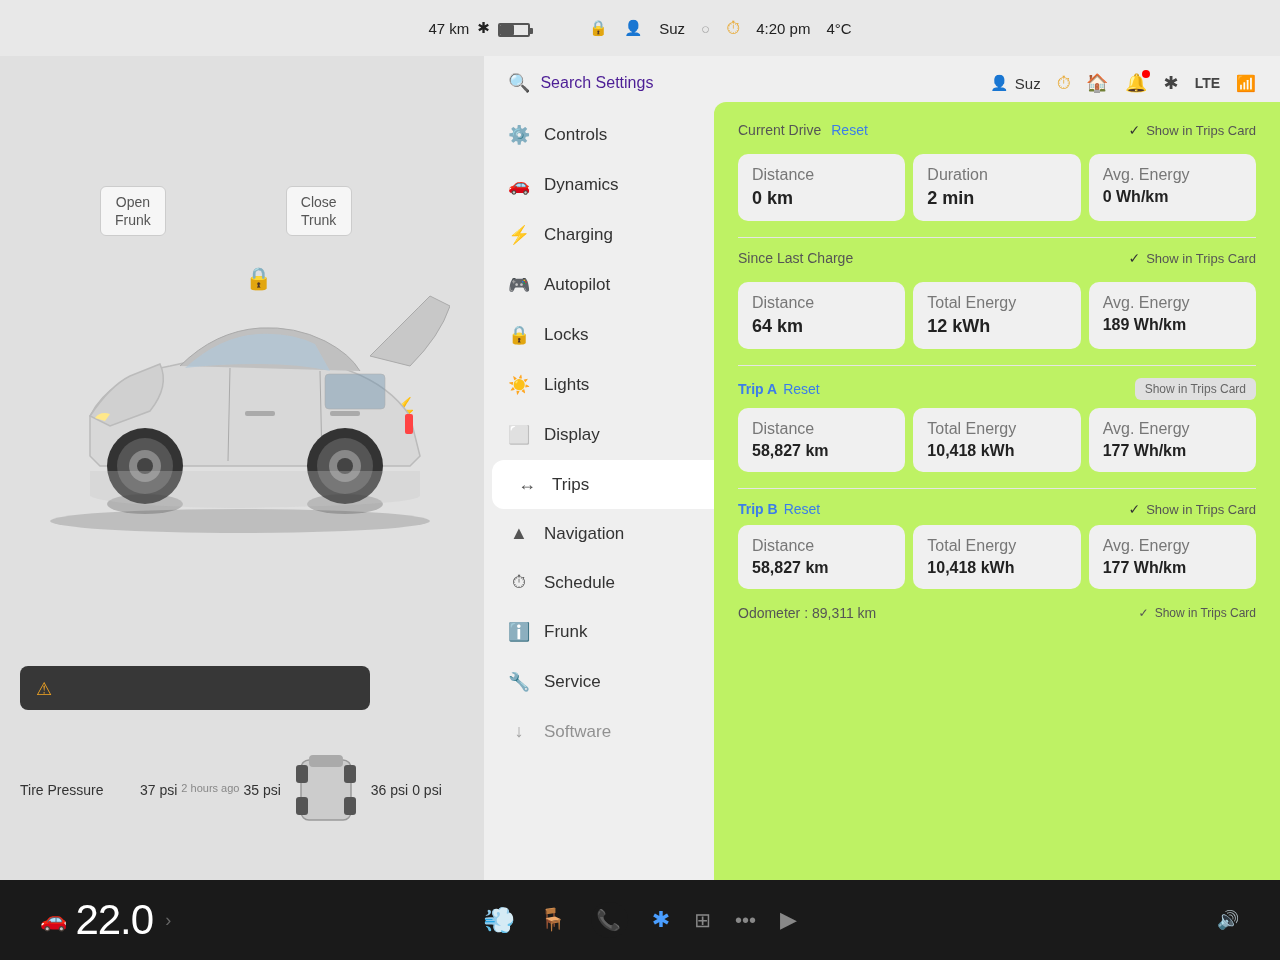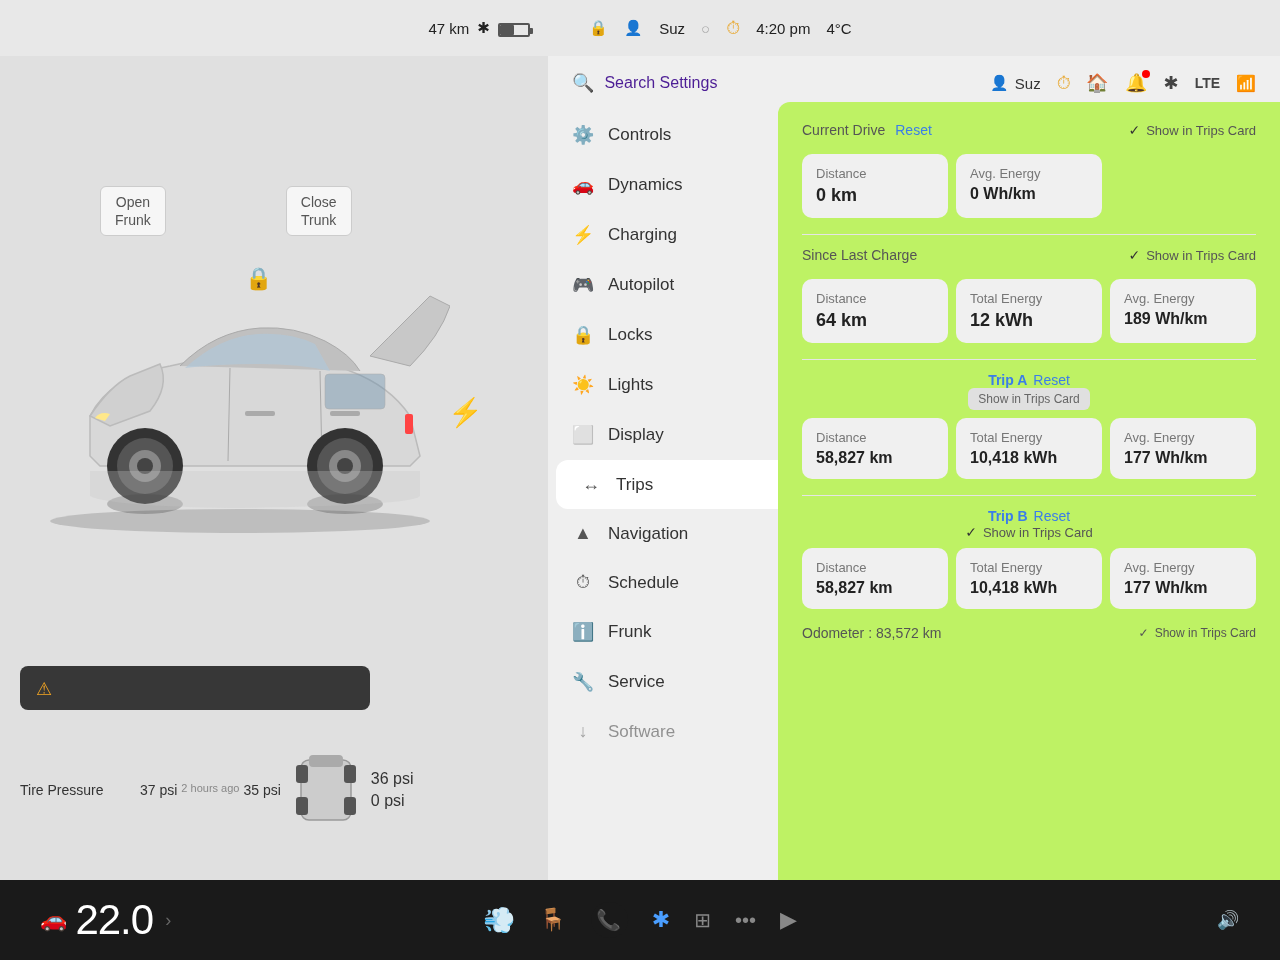--- a/index.html
+++ b/index.html
@@ -74,21 +74,21 @@
       top: 56px;
       left: 0;
       right: 0;
       bottom: 80px;
       background: #e5e5e5;
       display: flex;
     }
 
     
     .left-panel {
-      width: 548px;
+      width: 484px;
       background: #e0e0e0;
       position: relative;
       flex-shrink: 0;
     }
 
     .frunk-buttons {
       position: absolute;
       top: 130px;
       left: 100px;
       display: flex;
@@ -176,23 +176,23 @@
       font-size: 11px;
       color: #888;
     }
     .tire-icon-container {
       position: relative;
       width: 70px;
       height: 80px;
     }
     .tire-values-right {
       display: flex;
-      flex-direction: column;
+      flex-direction: row;
       gap: 4px;
-      font-size: 16px;
+      font-size: 14px;
       color: #333;
     }
 
     
     .right-panel {
       flex: 1;
       background: #efefef;
       display: flex;
       flex-direction: column;
     }
@@ -334,37 +334,36 @@
       grid-template-columns: repeat(3, 1fr);
       gap: 8px;
       margin-bottom: 16px;
     }
     .stat-card {
       background: #f0f0f0;
       border-radius: 10px;
       padding: 12px 14px;
     }
     .stat-label {
-      font-size: 13px;
+      font-size: 16px;
       color: #777;
       margin-bottom: 4px;
     }
     .stat-value {
       font-size: 18px;
       font-weight: 600;
       color: #222;
     }
 
     .section-header {
       display: flex;
       align-items: center;
       justify-content: space-between;
       margin-bottom: 8px;
       margin-top: 8px;
-      flex-direction: column;
     }
 
     .show-trips-card-inactive {
       background: #e0e0e0;
       padding: 4px 10px;
       border-radius: 6px;
       font-size: 12px;
       color: #666;
       cursor: pointer;
     }
@@ -668,20 +667,24 @@
             <span>Show in Trips Card</span>
           </div>
         </div>
 
         <div class="stats-grid">
           <div class="stat-card">
             <div class="stat-label">Distance</div>
             <div class="stat-value">0 km</div>
           </div>
           <div class="stat-card">
+            <div class="stat-label">Duration</div>
+            <div class="stat-value">2 min</div>
+          </div>
+          <div class="stat-card">
             <div class="stat-label">Avg. Energy</div>
             <div class="stat-value" style="font-size:16px;">0 Wh/km</div>
           </div>
         </div>
 
         <div class="divider"></div>
 
         <div class="trips-header">
           <span class="trips-title">Since Last Charge</span>
           <div class="show-trips-card">
@@ -752,21 +755,21 @@
             <div class="stat-label">Total Energy</div>
             <div class="stat-value" style="font-size:16px;">10,418 kWh</div>
           </div>
           <div class="stat-card">
             <div class="stat-label">Avg. Energy</div>
             <div class="stat-value" style="font-size:16px;">177 Wh/km</div>
           </div>
         </div>
 
         <div class="odometer-row">
-          <span class="odometer-text">Odometer : 83,572 km</span>
+          <span class="odometer-text">Odometer : 89,311 km</span>
           <div class="show-check">
             <span>✓</span>
             <span>Show in Trips Card</span>
           </div>
         </div>
 
       </div>
     </div>
   </div>
 </div>

